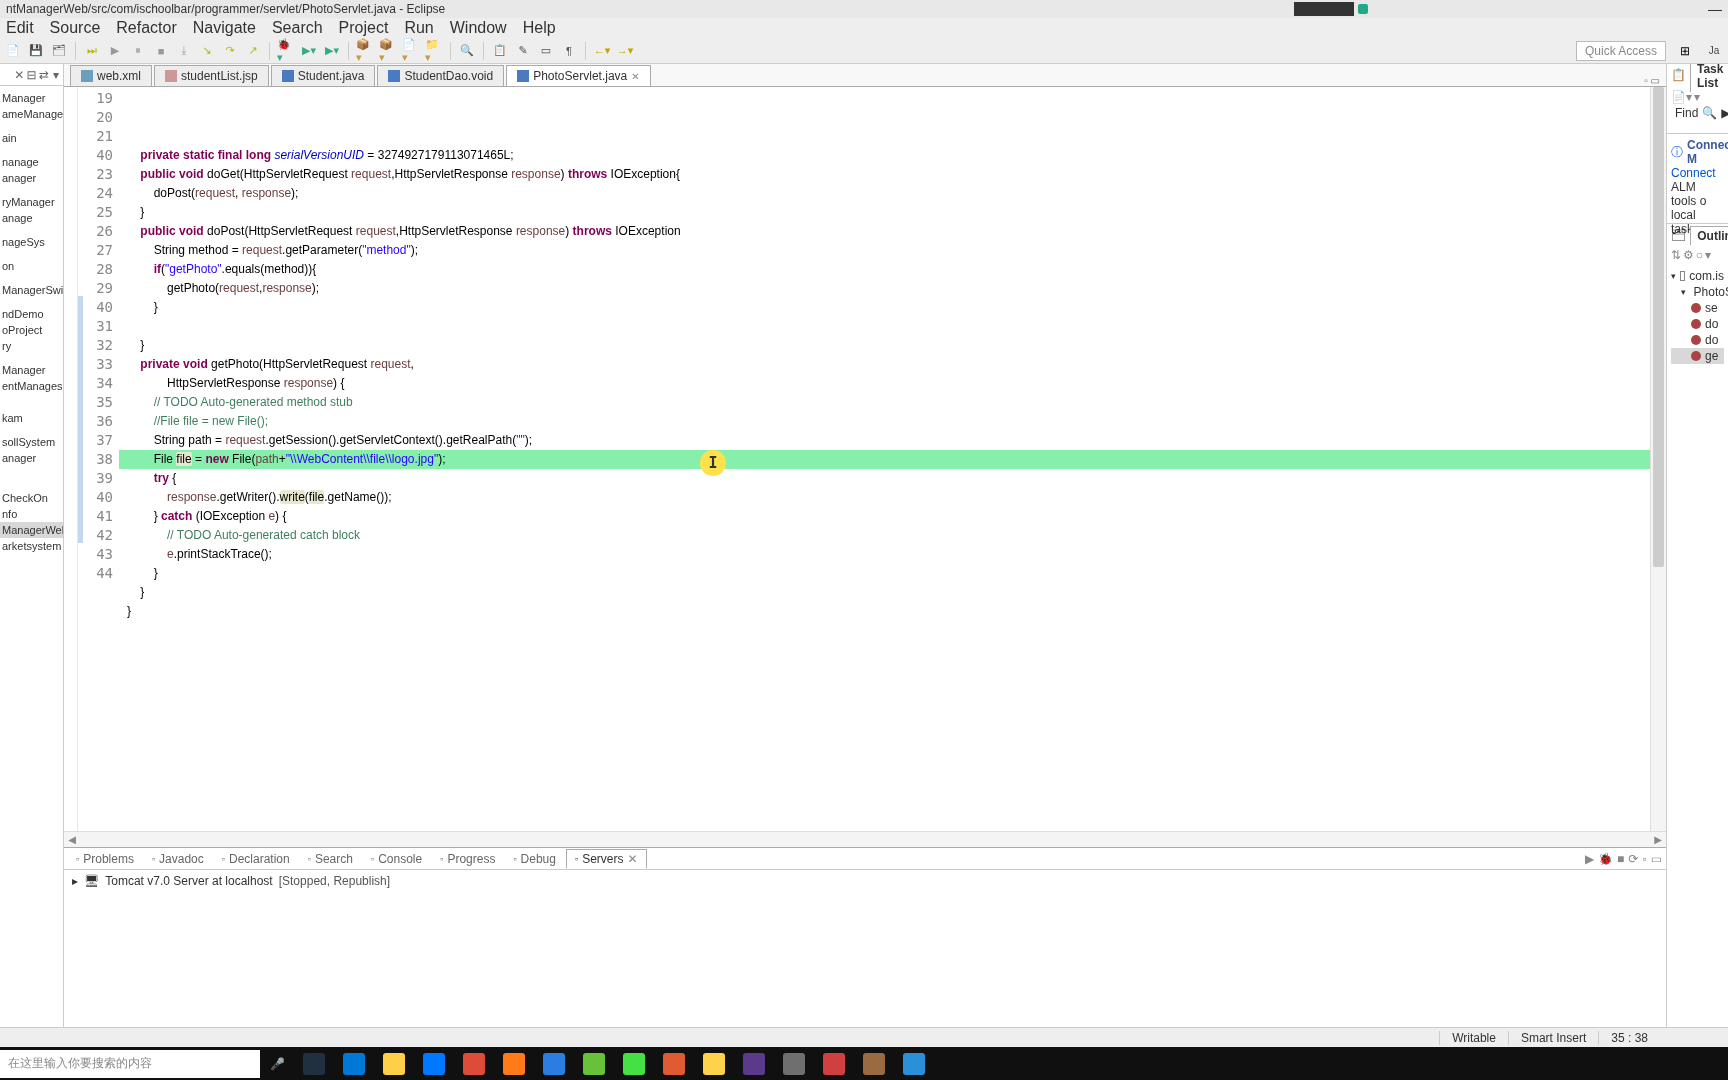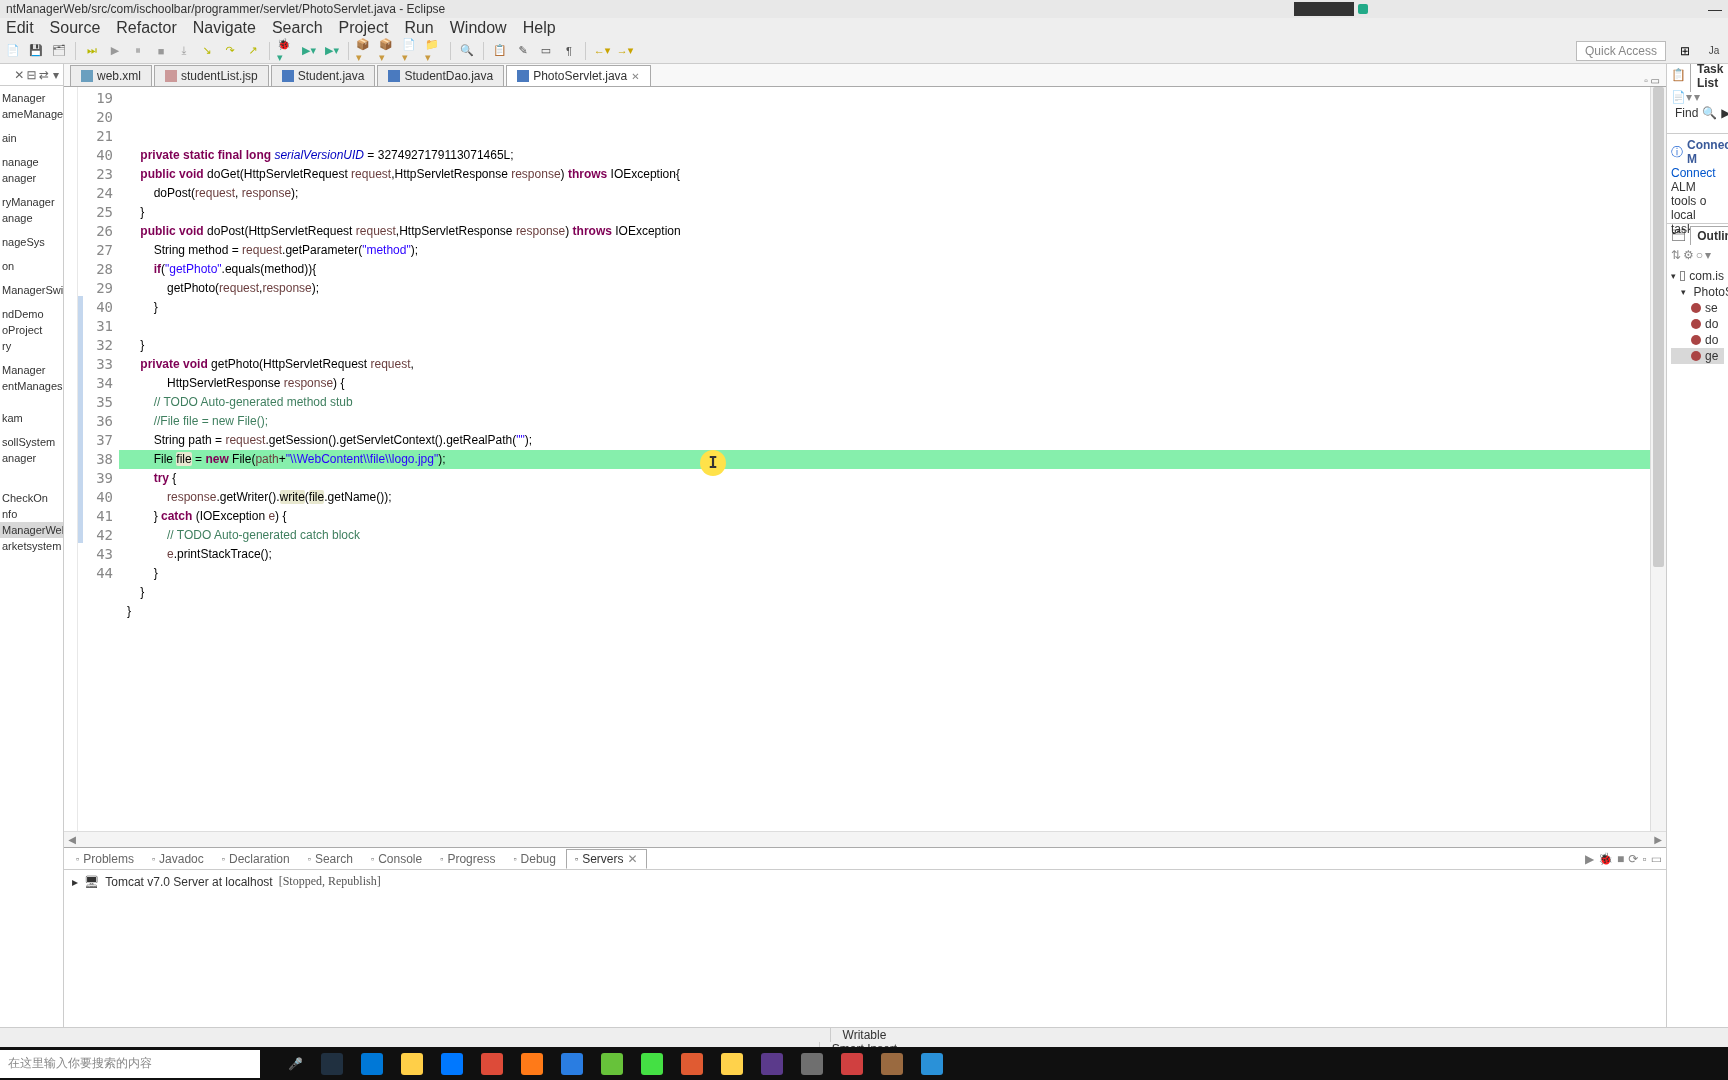--- a/index.html
+++ b/index.html
@@ -70,45 +70,45 @@
 .hscroll-row .track { flex: 1; height: 10px; }
 
 
 .bottom-views { height: 200px; border-top: 1px solid #aaa; display: flex; flex-direction: column; background: #fff; }
 .bottom-tabs { height: 22px; display: flex; align-items: center; border-bottom: 1px solid #ccc; padding: 0 4px; gap: 2px; position: relative; }
 .bottom-tab { padding: 2px 8px; color: #666; font-size: 11px; display: flex; align-items: center; gap: 4px; }
 .bottom-tab.active { background: #fff; border: 1px solid #aaa; border-bottom: 1px solid #fff; color: #333; }
 .bottom-tabs .right-icons { margin-left: auto; display: flex; gap: 4px; color: #888; font-size: 11px; }
 .bottom-content { flex: 1; padding: 4px 8px; }
 .server-row { display: flex; align-items: center; gap: 6px; font-size: 11px; color: #333; }
-.server-row .stat { color: #555; font-family: Liberation Serif, serif; }
+.server-row .stat { color: #555; }
 
 
 .sidebar-right { width: 62px; background: #fff; border-left: 1px solid #ccc; display: flex; flex-direction: column; overflow: hidden; }
 .right-view { border-bottom: 1px solid #ccc; }
 .right-view-header { height: 22px; display: flex; align-items: center; padding: 0 4px; gap: 4px; font-size: 11px; color: #333; position: relative; }
 .right-view-header .tab { padding: 2px 6px; border: 1px solid #aaa; border-bottom: none; background: #fff; font-weight: bold; }
 .right-view .body { padding: 4px 4px; font-size: 11px; color: #333; overflow: hidden; }
 .right-view .link { color: #0055cc; }
 .find-row { display: flex; align-items: center; gap: 4px; padding: 2px 4px; }
 .find-row .lbl { color: #333; }
 .outline-tree .item { display: flex; align-items: center; gap: 4px; padding: 1px 0; white-space: nowrap; }
 .outline-tree .ic-c { width: 10px; height: 10px; border-radius: 50%; background: #4a7; display: inline-block; }
 .outline-tree .ic-m { width: 10px; height: 10px; border-radius: 50%; background: #a44; display: inline-block; }
 .outline-tree .ic-p { width: 10px; height: 10px; border: 1px solid #888; display: inline-block; }
 
 
 .status-bar { position: absolute; left: 0; right: 0; height: 20px; background: #eee; border-top: 1px solid #ccc; display: flex; align-items: center; padding: 0 8px; font-size: 11px; color: #333; }
 .status-bar .fill { flex: 1; }
 .status-bar .cell { padding: 0 12px; border-left: 1px solid #ccc; }
-#status-bar { bottom: 33px; flex-direction: column; }
+#status-bar { bottom: 33px; }
 
 
 .taskbar { position: absolute; bottom: 0; left: 0; right: 0; height: 33px; background: #101010; display: flex; align-items: center; }
-.taskbar .search { height: 28px; width: 260px; background: #fff; color: #888; display: flex; align-items: center; padding: 0 8px; font-size: 12px; margin-right: 20px; }
+.taskbar .search { height: 28px; width: 260px; background: #fff; color: #888; display: flex; align-items: center; padding: 0 8px; font-size: 12px; margin-right: 2px; }
 .taskbar .mic { width: 32px; height: 28px; display: flex; align-items: center; justify-content: center; color: #eee; }
 .taskbar .app { width: 36px; height: 28px; display: flex; align-items: center; justify-content: center; margin: 0 2px; }
 .taskbar .app .box { width: 22px; height: 22px; border-radius: 3px; }
 
 
 .caret-mark { position: absolute; width: 26px; height: 26px; border-radius: 50%; background: #ffe24a; display: flex; align-items: center; justify-content: center; color: #333; font-weight: bold; font-family: Consolas, monospace; font-size: 15px; pointer-events: none; }
 </style>
 </head>
 <body>
 
@@ -230,21 +230,21 @@
         <div class="editor-tab">
           <span class="tab-icon jsp"></span>
           <span>studentList.jsp</span>
         </div>
         <div class="editor-tab">
           <span class="tab-icon java"></span>
           <span>Student.java</span>
         </div>
         <div class="editor-tab">
           <span class="tab-icon java"></span>
-          <span>StudentDao.java</span>
+          <span>StudentDao.void</span>
         </div>
         <div class="editor-tab active">
           <span class="tab-icon java"></span>
           <span>PhotoServlet.java</span>
           <span class="close">✕</span>
         </div>
         <span class="spacer"></span>
       <span class="min-max">▫ ▭</span>
     </div>
 

